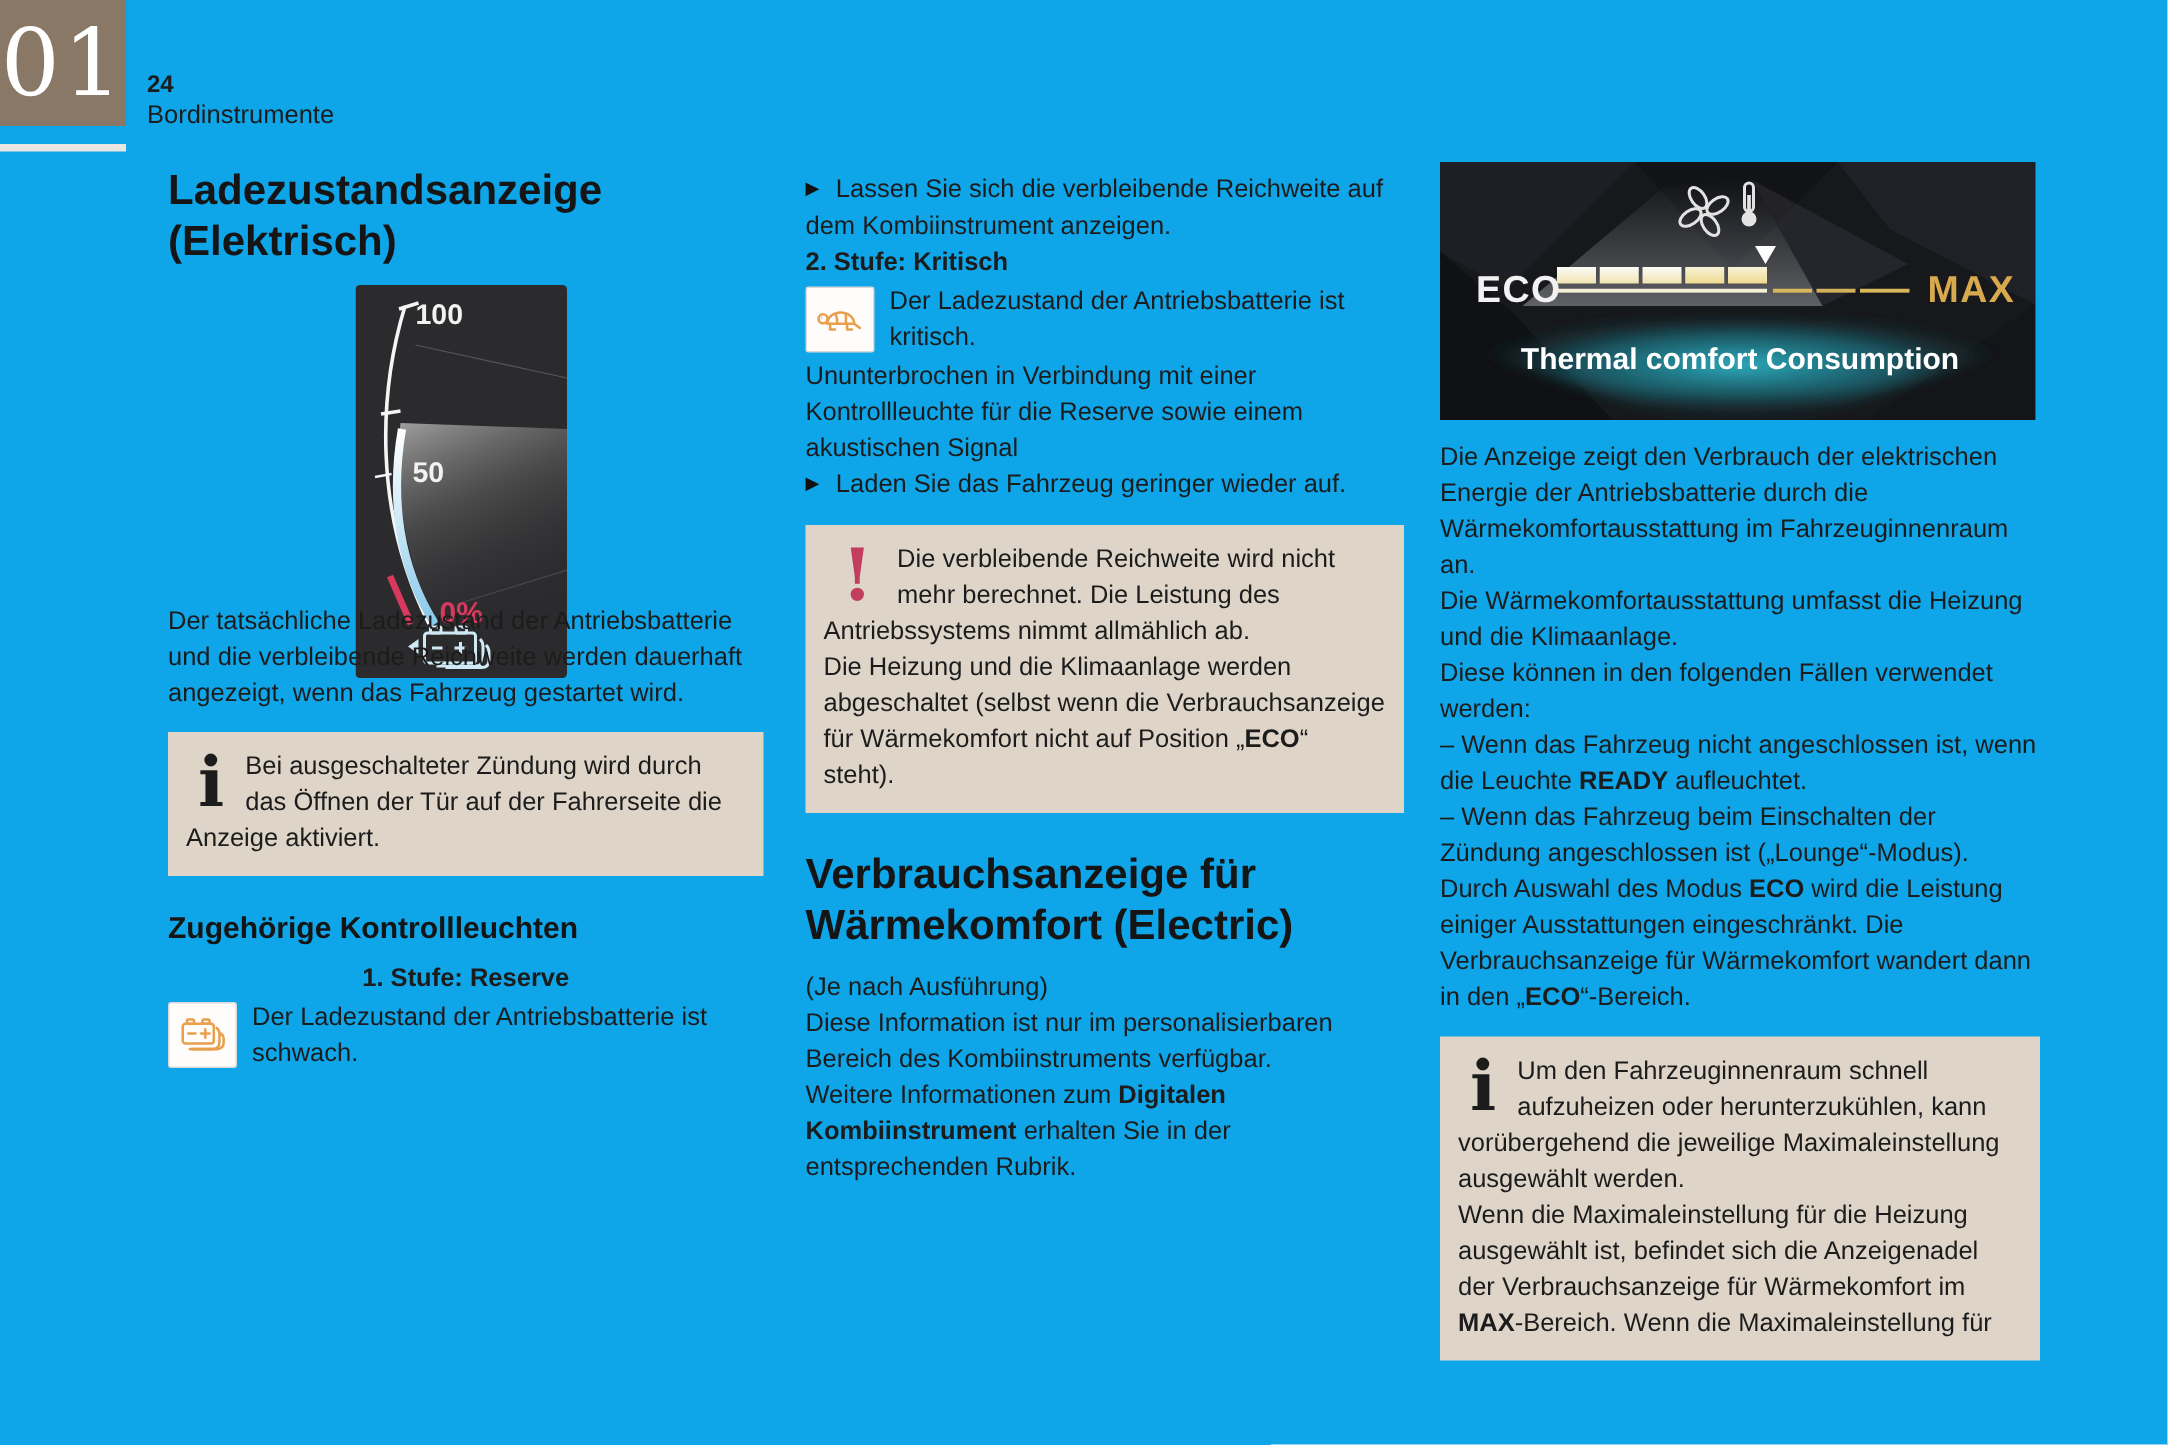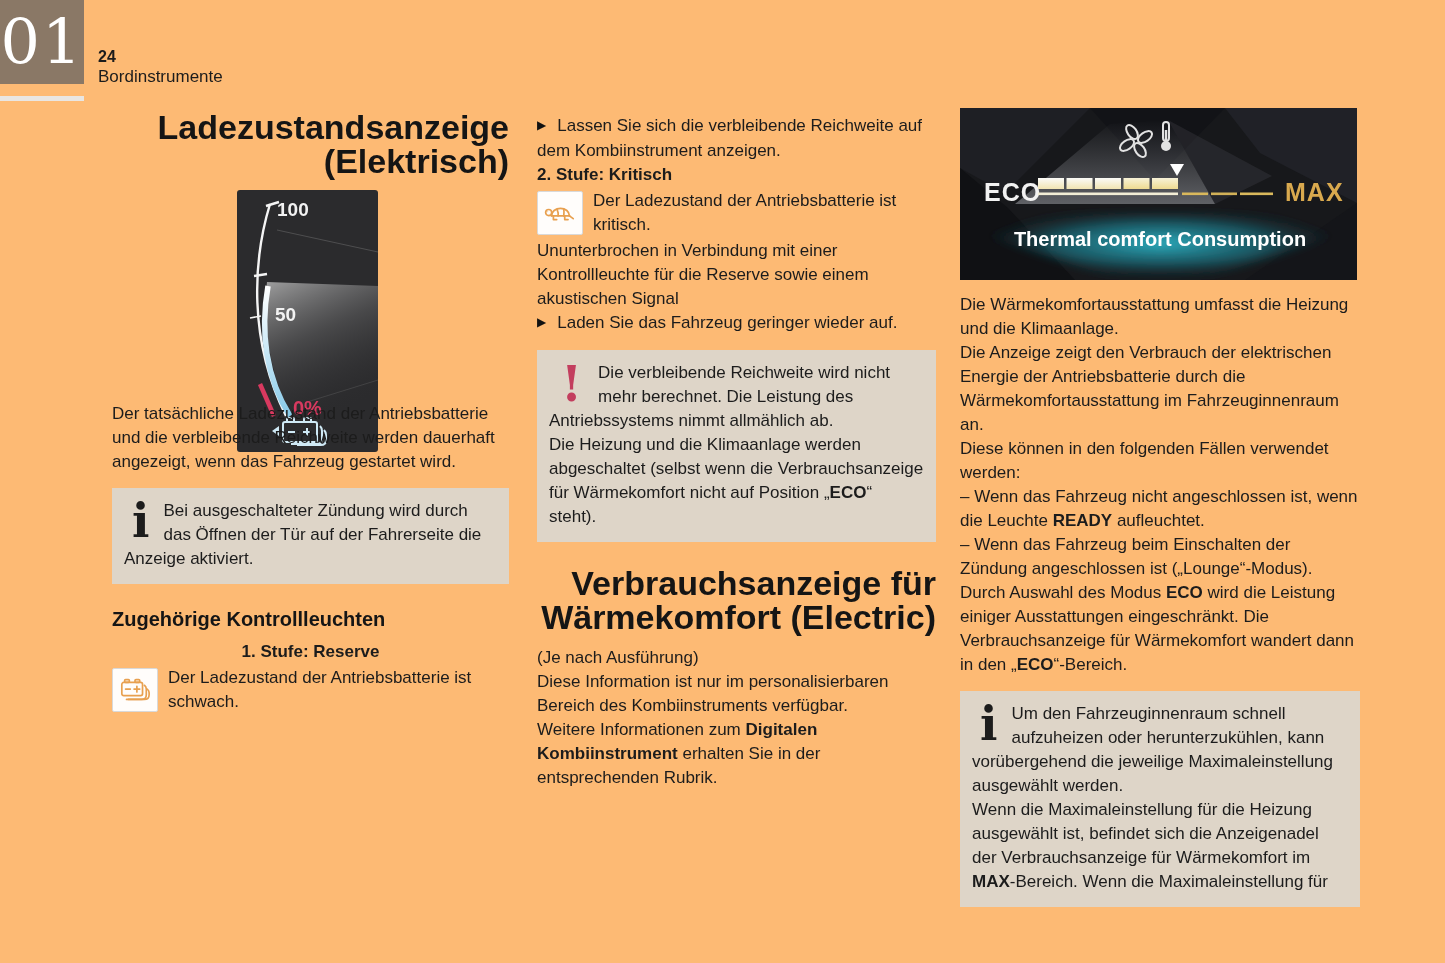--- a/index.html
+++ b/index.html
@@ -1,38 +1,38 @@
 <!DOCTYPE html>
 <html><head>
 <meta charset="utf-8">
 <style>
   html,body{margin:0;padding:0;background:#ffffff;}
   .page{
-    position:relative;width:1445px;height:963px;background:#fdba74;overflow:hidden;
+    position:relative;width:1445px;height:963px;background:#0ea5e9;overflow:hidden;
     font-family:"Liberation Sans","DejaVu Sans",sans-serif;color:#1c1c1c;
     font-size:17px;line-height:24px;
   }
   
   .chapter-box{
     position:absolute;left:0;top:0;width:84px;height:84px;background:#8a7866;
     display:flex;align-items:center;justify-content:center;
   }
   .chapter-num{
     font-family:"DejaVu Serif","Liberation Serif",serif;font-size:62px;color:#ffffff;
     font-weight:400;letter-spacing:2px;line-height:1;
   }
   .chapter-shadow{position:absolute;left:0;top:96px;width:84px;height:5px;background:#e9e6e2;}
   .page-num{position:absolute;left:98px;top:48px;font-weight:700;font-size:16px;line-height:18px;}
   .section-name{position:absolute;left:98px;top:66px;font-size:17px;line-height:22px;}
   
   .col{position:absolute;}
   .col-left{left:112px;top:110px;width:397px;}
   .col-mid{left:537px;top:114px;width:399px;}
   .col-right{left:960px;top:108px;width:400px;}
-  h1{font-size:34px;line-height:34px;font-weight:600;margin:0 0 12px 0;color:#151515;text-align:right;}
+  h1{font-size:28px;line-height:34px;font-weight:600;margin:0 0 12px 0;color:#151515;}
   h2{font-size:20px;line-height:26px;font-weight:700;margin:22px 0 8px 0;color:#151515;}
   p{margin:0;white-space:pre-line;}
   .bold{font-weight:700;}
   .gap-top{margin-top:2px;text-align:center;}
   .bullet .arrow{font-size:12px;margin-right:11px;position:relative;top:-2px;color:#111;}
   .dash{white-space:pre-line;}
   
   .infobox{
     background:#ded5c8;padding:11px 12px 13px 12px;margin:14px 0 10px 0;overflow:hidden;
   }
@@ -234,22 +234,22 @@
           <rect x="78" y="84.5" width="140" height="2.6" fill="#f3eed6"></rect>
           <polygon points="210,56 224,56 217,68" fill="#ffffff"></polygon>
           <rect x="222" y="84.5" width="26" height="2.6" fill="#d9b85c"></rect>
           <rect x="251" y="84.5" width="26" height="2.6" fill="#d2b158"></rect>
           <rect x="280" y="84.5" width="33" height="2.6" fill="#d9b85c"></rect>
         </g>
         <text x="200" y="138" text-anchor="middle" font-size="20" font-weight="600" fill="#ffffff">Thermal comfort Consumption</text>
       </svg>
     </div>
 
+    <p>Die Anzeige zeigt den Verbrauch der elektrischen Energie der Antriebsbatterie durch die Wärmekomfortausstattung im Fahrzeuginnenraum an.</p>
     <p>Die Wärmekomfortausstattung umfasst die Heizung und die Klimaanlage.</p>
-    <p>Die Anzeige zeigt den Verbrauch der elektrischen Energie der Antriebsbatterie durch die Wärmekomfortausstattung im Fahrzeuginnenraum an.</p>
     <p>Diese können in den folgenden Fällen verwendet werden:</p>
     <p class="dash"><span>–  Wenn das Fahrzeug nicht angeschlossen ist, wenn die Leuchte </span><span style="font-weight: 700;">READY</span><span> aufleuchtet.</span></p>
     <p class="dash">–  Wenn das Fahrzeug beim Einschalten der Zündung angeschlossen ist („Lounge“-Modus).</p>
     <p><span>Durch Auswahl des Modus </span><span style="font-weight: 700;">ECO</span><span> wird die Leistung einiger Ausstattungen eingeschränkt. Die Verbrauchsanzeige für Wärmekomfort wandert dann in den „</span><span style="font-weight: 700;">ECO</span><span>“-Bereich.</span></p>
 
     <aside class="infobox">
       <span class="i-icon">i</span>
       <p><span>Um den Fahrzeuginnenraum schnell aufzuheizen oder herunterzukühlen, kann vorübergehend die jeweilige Maximaleinstellung ausgewählt werden.
 Wenn die Maximaleinstellung für die Heizung ausgewählt ist, befindet sich die Anzeigenadel der Verbrauchsanzeige für Wärmekomfort im </span><span style="font-weight: 700;">MAX</span><span>-Bereich. Wenn die Maximaleinstellung für</span></p>
     </aside>

